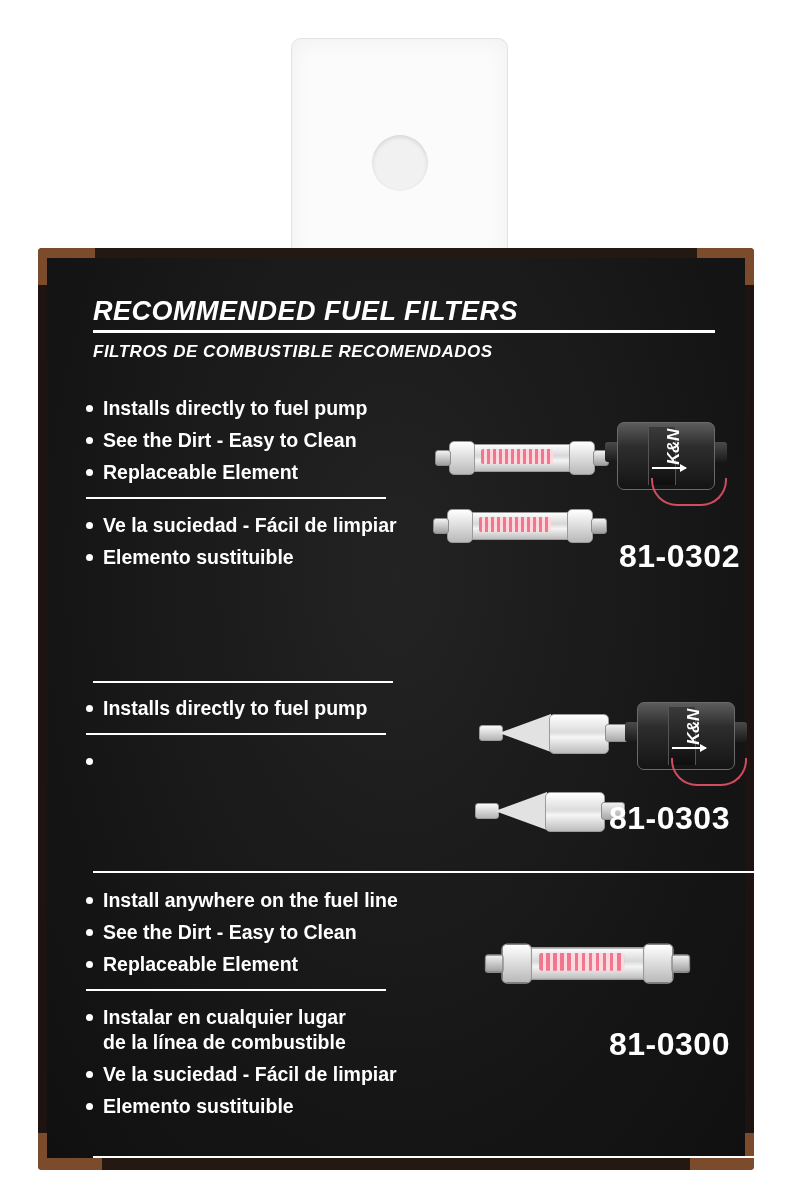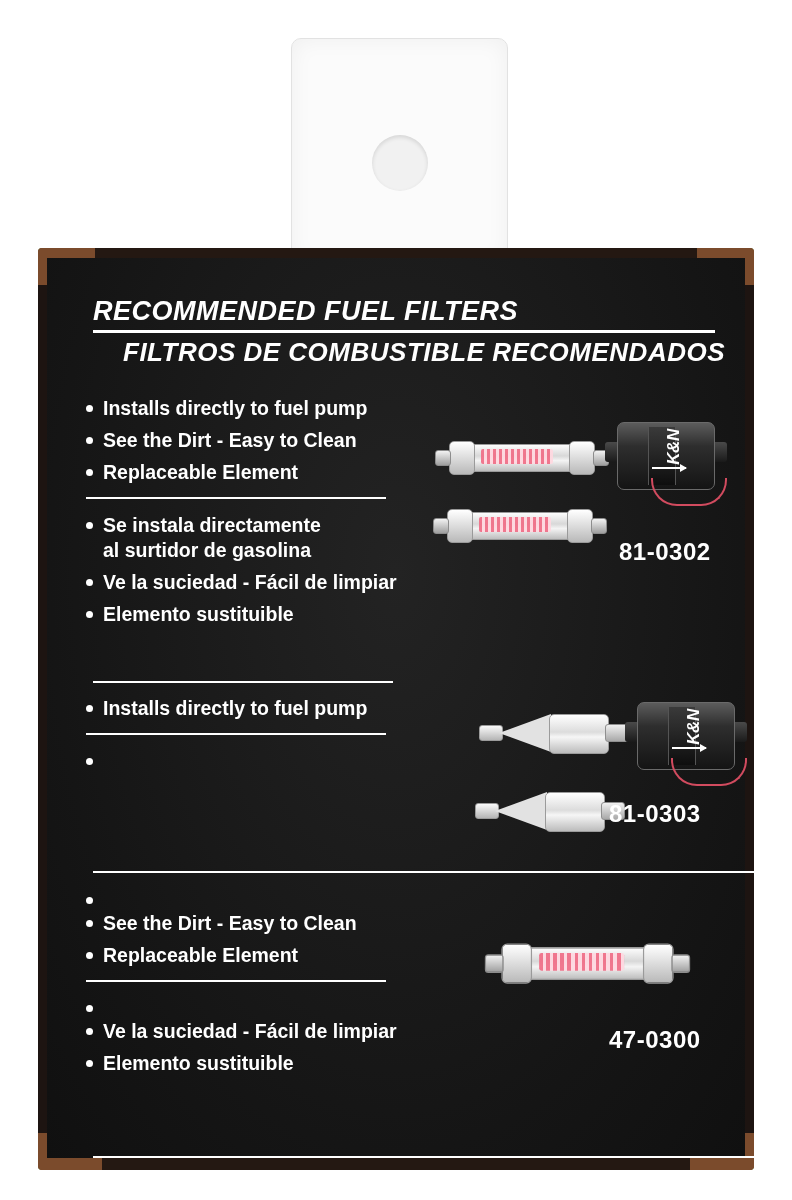--- a/index.html
+++ b/index.html
@@ -75,21 +75,21 @@
     right: 30px;
   }
   .title-en, .title-es {
     color: #ffffff;
     font-weight: bold;
     font-style: italic;
     letter-spacing: 0.5px;
     white-space: nowrap;
   }
   .title-en { font-size: 27px; line-height: 30px; }
-  .title-es { font-size: 26px; line-height: 28px; margin-top: 3px; margin-left: 30px; }
+  .title-es { font-size: 17px; line-height: 28px; margin-top: 3px; }
   .title-rule {
     height: 3px;
     background: #ffffff;
     margin: 4px 0 5px 0;
     width: 100%;
   }
 
   
   .section {
     position: absolute;
@@ -134,21 +134,21 @@
     width: 300px;
     height: 2px;
     background: #ffffff;
     margin: 12px 0 14px 0;
   }
 
   
   .partnum {
     position: absolute;
     color: #ffffff;
-    font-size: 24px;
+    font-size: 32px;
     font-weight: bold;
     letter-spacing: 0.5px;
   }
   .pn1 { left: 572px; top: 280px; }
   .pn2 { left: 562px; top: 542px; }
   .pn3 { left: 562px; top: 768px; }
 
   
   .prod { position: absolute; }
 
@@ -334,25 +334,20 @@
         </div>
         <div class="bullet">
           <span class="dot"></span>
           <span class="txt">Replaceable Element</span>
         </div>
       </div>
       <div class="sub-rule"></div>
       <div class="bullets">
         <div class="bullet">
           <span class="dot"></span>
-          <span class="txt">Se instala directamente
-al surtidor de gasolina</span>
-        </div>
-        <div class="bullet">
-          <span class="dot"></span>
           <span class="txt">Ve la suciedad - Fácil de limpiar</span>
         </div>
         <div class="bullet">
           <span class="dot"></span>
           <span class="txt">Elemento sustituible</span>
         </div>
       </div>
     </div>
 
     <div class="prod" style="left:400px; top:158px;">
@@ -435,34 +430,37 @@
         <div class="end"></div>
       </div>
     </div>
 
     <div class="partnum pn2">81-0303</div>
 
     <div class="section sec3">
       <div class="bullets">
         <div class="bullet">
           <span class="dot"></span>
+          <span class="txt">Install anywhere on the fuel line</span>
         </div>
         <div class="bullet">
           <span class="dot"></span>
           <span class="txt">See the Dirt  - Easy to Clean</span>
         </div>
         <div class="bullet">
           <span class="dot"></span>
           <span class="txt">Replaceable Element</span>
         </div>
       </div>
       <div class="sub-rule"></div>
       <div class="bullets">
         <div class="bullet">
           <span class="dot"></span>
+          <span class="txt">Instalar en cualquier lugar
+de la línea de combustible</span>
         </div>
         <div class="bullet">
           <span class="dot"></span>
           <span class="txt">Ve la suciedad - Fácil de limpiar</span>
         </div>
         <div class="bullet">
           <span class="dot"></span>
           <span class="txt">Elemento sustituible</span>
         </div>
       </div>
@@ -472,16 +470,16 @@
       <div class="filter big" style="left:0; top:0; width:150px; height:38px;">
         <div class="glass"></div>
         <div class="element"></div>
         <div class="cap-l"></div>
         <div class="cap-r"></div>
         <div class="nip-l"></div>
         <div class="nip-r"></div>
       </div>
     </div>
 
-    <div class="partnum pn3">47-0300</div>
+    <div class="partnum pn3">81-0300</div>
 
   </div>
 </div>
 
 </body></html>

